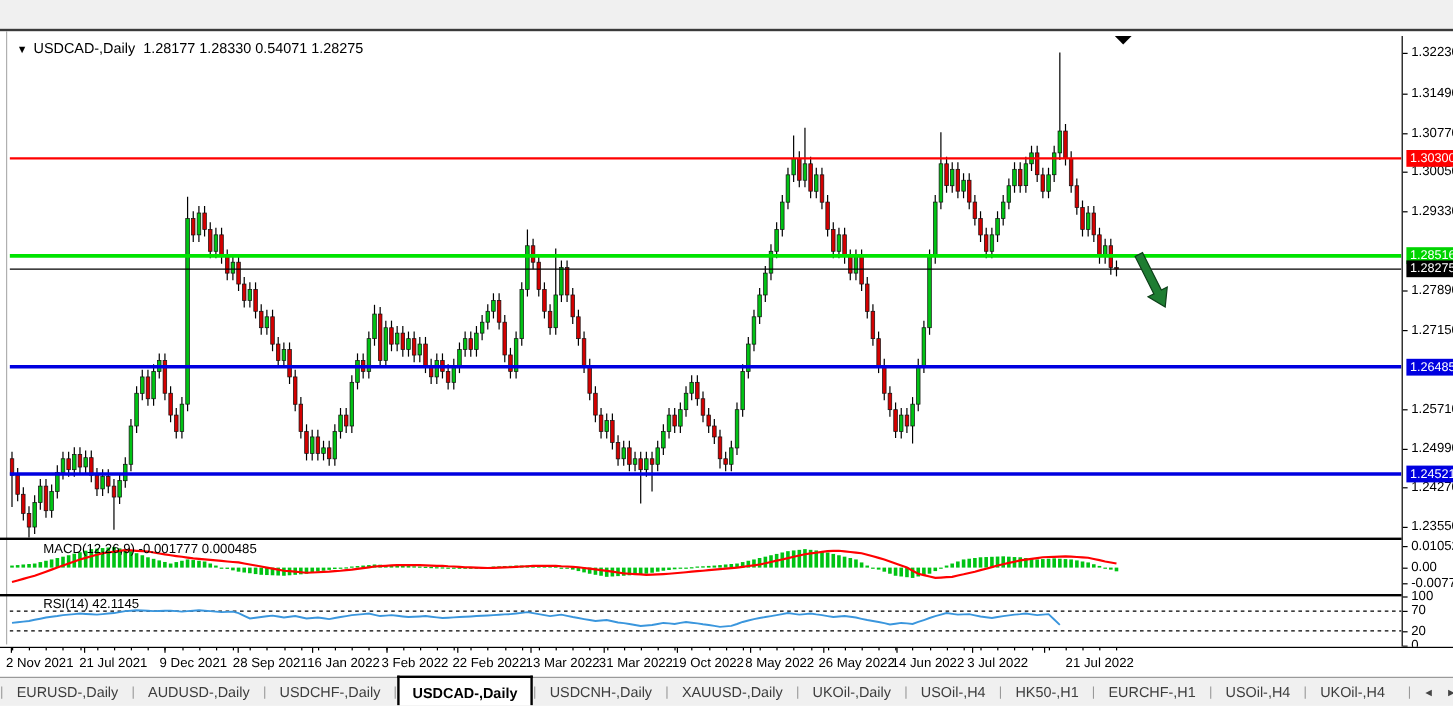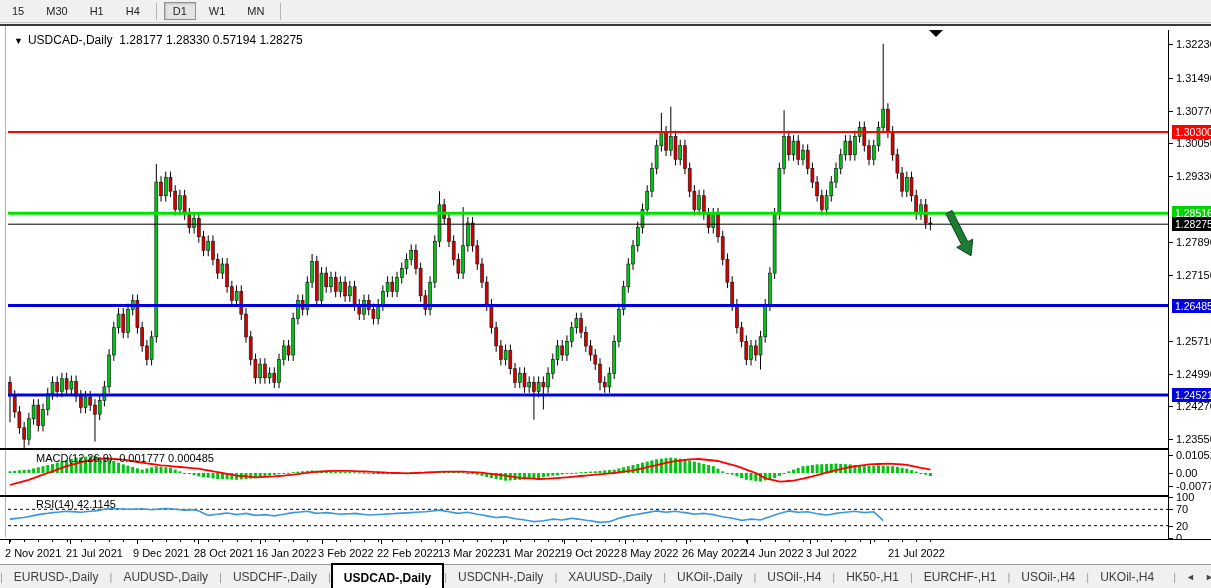--- a/index.html
+++ b/index.html
@@ -29,31 +29,20 @@
   .tab{display:flex;align-items:center;padding:0 11px;white-space:nowrap;cursor:default;}
   .tab.active{background:#fff;border:2px solid #000;border-bottom:none;font-weight:bold;color:#000;margin-top:-2px;padding-top:2px;}
   .tabdiv{align-self:center;color:#999;font-size:11px;}
   .tscroll{margin-left:auto;display:flex;align-items:center;gap:10px;padding:0 8px;color:#444;font-size:9px;}
 </style>
 </head>
 <body>
 
 <div class="app">
 
-  <div class="toolbar" id="tfbar">
-      <div class="tfbtn">15</div>
-      <div class="tfbtn">M30</div>
-      <div class="tfbtn">H1</div>
-      <div class="tfbtn">H4</div>
-      <div class="tfdiv"></div>
-      <div class="tfbtn active">D1</div>
-      <div class="tfbtn">W1</div>
-      <div class="tfbtn">MN</div>
-      <div class="tfdiv"></div>
-    </div>
 
   <div class="chart-window">
     <div class="left-frame"></div>
 
     <svg id="candleSvg" class="pane" style="top:4px" width="1160" height="418">
         <line x1="2" y1="346.4" x2="2" y2="392.4" stroke="#000000" stroke-width="1"></line>
         <rect x="0.5" y="352.3" width="3" height="13.7" fill="#d40000" stroke="#111" stroke-width="0.6"></rect>
         <line x1="6.72" y1="360.1" x2="6.72" y2="387.8" stroke="#000000" stroke-width="1"></line>
         <rect x="5.2" y="366.0" width="3" height="15.9" fill="#d40000" stroke="#111" stroke-width="0.6"></rect>
         <line x1="11.44" y1="376.0" x2="11.44" y2="403.8" stroke="#000000" stroke-width="1"></line>
@@ -447,21 +436,21 @@
         <line x1="0" y1="102.0" x2="1160" y2="102.0" stroke="#ff0000" stroke-width="2"></line>
         <line x1="0" y1="183.2" x2="1160" y2="183.2" stroke="#00e400" stroke-width="3"></line>
         <line x1="0" y1="194.2" x2="1160" y2="194.2" stroke="#000000" stroke-width="1"></line>
         <line x1="0" y1="275.6" x2="1160" y2="275.6" stroke="#0000e0" stroke-width="3"></line>
         <line x1="0" y1="365.0" x2="1160" y2="365.0" stroke="#0000e0" stroke-width="3"></line>
         <polygon points="921,0 935,0 928,7" fill="#000000"></polygon>
         <polygon points="937.9,183.7 953.6,214.9 948.7,217.3 963.0,225.8 964.7,209.2 959.8,211.7 944.1,180.5" fill="#1e7d32" stroke="#0c3f18" stroke-width="1"></polygon>
       </svg>
 
     <div class="title-row">
-      <span class="arr">▼</span><span>USDCAD-,Daily</span>&nbsp;&nbsp;<span>1.28177 1.28330 0.57194 1.28275</span>
+      <span class="arr">▼</span><span>USDCAD-,Daily</span>&nbsp;&nbsp;<span>1.28177 1.28330 0.54071 1.28275</span>
     </div>
 
     <div class="sep" style="top:422px;height:2px"></div>
     <svg id="macdSvg" class="pane" style="top:424px" width="1160" height="45">
         <rect x="0.5" y="21.3" width="3" height="1.7" fill="#00c314"></rect>
         <rect x="5.2" y="20.9" width="3" height="2.1" fill="#00c314"></rect>
         <rect x="9.9" y="20.4" width="3" height="2.6" fill="#00c314"></rect>
         <rect x="14.7" y="20.0" width="3" height="3.0" fill="#00c314"></rect>
         <rect x="19.4" y="19.6" width="3" height="3.4" fill="#00c314"></rect>
         <rect x="24.1" y="18.4" width="3" height="4.6" fill="#00c314"></rect>
@@ -781,21 +770,21 @@
         <div class="dtick" style="left:902px;height:2px"></div>
         <div class="dtick" style="left:916px;height:2px"></div>
         <div class="dtick" style="left:930px;height:2px"></div>
         <div class="dtick" style="left:9px;height:4px"></div>
    <div class="dlabel" style="left:5px">2 Nov 2021</div>
         <div class="dtick" style="left:70px;height:4px"></div>
    <div class="dlabel" style="left:66px">21 Jul 2021</div>
         <div class="dtick" style="left:137px;height:4px"></div>
    <div class="dlabel" style="left:133px">9 Dec 2021</div>
         <div class="dtick" style="left:198px;height:4px"></div>
-   <div class="dlabel" style="left:194px">28 Oct 2021</div>
+   <div class="dlabel" style="left:194px">28 Sep 2021</div>
         <div class="dtick" style="left:260px;height:4px"></div>
    <div class="dlabel" style="left:256px">16 Jan 2022</div>
         <div class="dtick" style="left:322px;height:4px"></div>
    <div class="dlabel" style="left:318px">3 Feb 2022</div>
         <div class="dtick" style="left:381px;height:4px"></div>
    <div class="dlabel" style="left:377px">22 Feb 2022</div>
         <div class="dtick" style="left:442px;height:4px"></div>
    <div class="dlabel" style="left:438px">13 Mar 2022</div>
         <div class="dtick" style="left:503px;height:4px"></div>
    <div class="dlabel" style="left:499px">31 Mar 2022</div>

